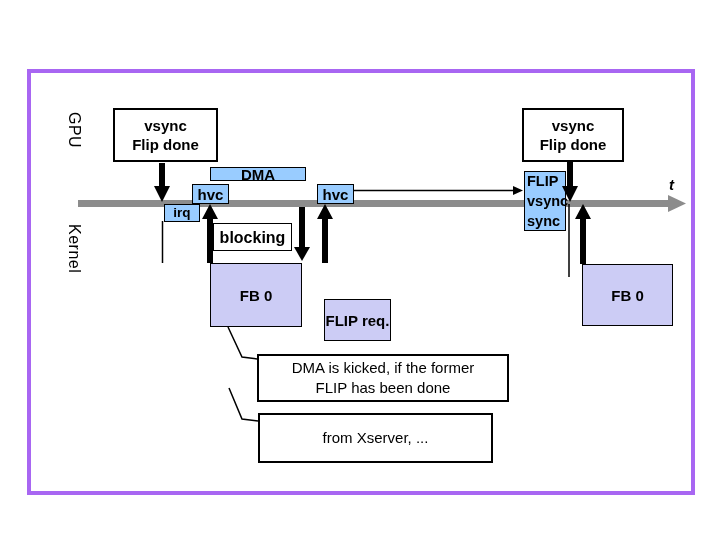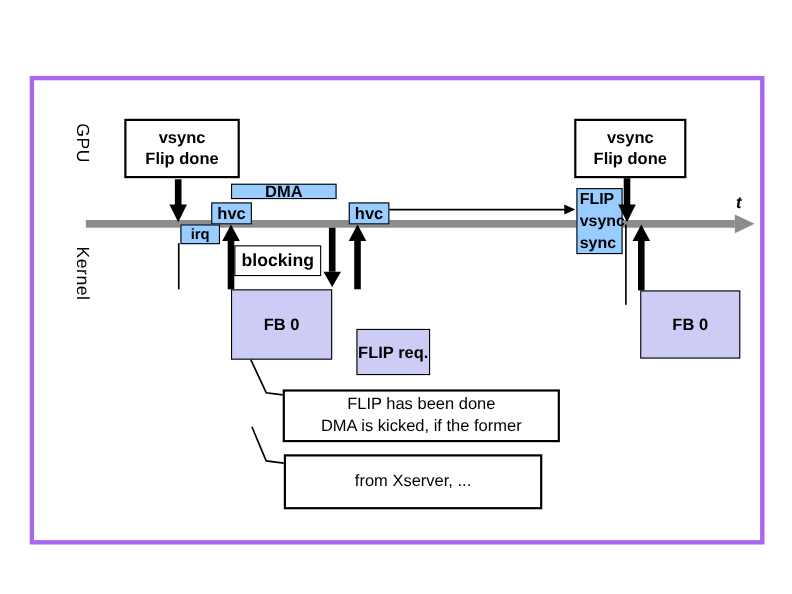--- a/index.html
+++ b/index.html
@@ -102,22 +102,22 @@
     <span class="line">FB 0</span>
   </div>
   <div class="abox lav" style="left:324px;top:263px;width:67px;height:42px;margin-top:36px;">
     <span class="line">FLIP req.</span>
   </div>
   <div class="abox lav" style="left:582px;top:264px;width:91px;height:62px;">
     <span class="line">FB 0</span>
   </div>
 
   <div class="callout" style="left:257px;top:354px;width:252px;height:48px;">
+    <span class="line">DMA is kicked, if the former</span>
     <span class="line">FLIP has been done</span>
-    <span class="line">DMA is kicked, if the former</span>
   </div>
   <div class="callout" style="left:258px;top:413px;width:235px;height:50px;">
     <span class="line">from Xserver, ...</span>
   </div>
 
   <svg class="layer top" viewBox="0 0 720 540">
 
     <g class="arrow">
       <rect x="159" y="163" width="6" height="25"></rect>
       <polygon points="154,186 170,186 162,202"></polygon>

